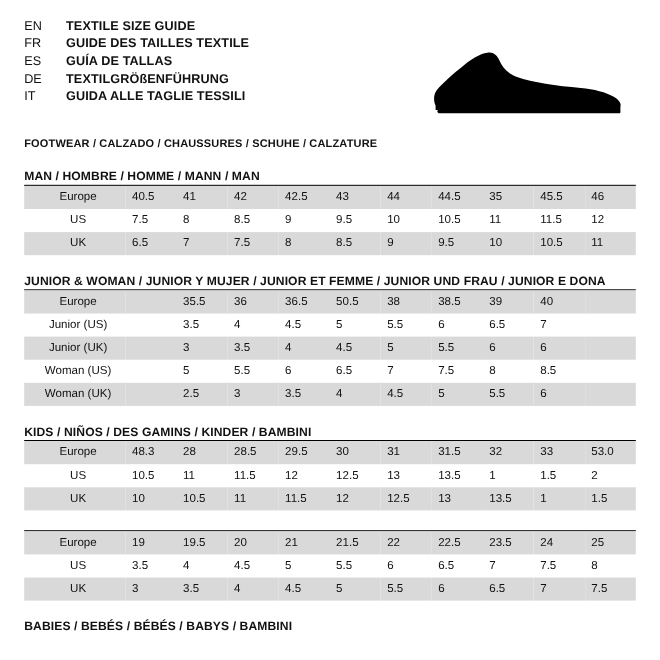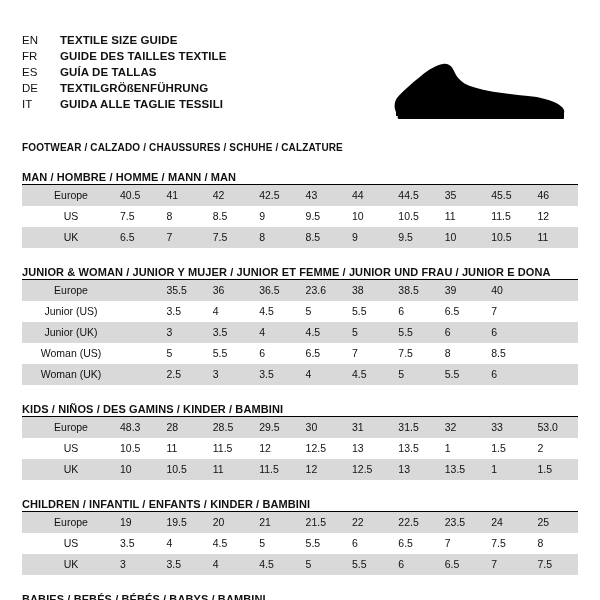--- a/index.html
+++ b/index.html
@@ -13,21 +13,20 @@
     font-family: "Liberation Sans", sans-serif;
     color: #111111;
     overflow: hidden;
   }
   .page {
     position: relative;
     width: 600px;
     height: 562px;
     box-sizing: border-box;
     padding: 16px 22px 0 22px;
-    margin-top: 16px;
   }
 
   
   .header {
     position: relative;
     height: 92px;
   }
   .lang-table {
     border-collapse: collapse;
   }
@@ -190,21 +189,21 @@
     <div class="section-title">JUNIOR &amp; WOMAN / JUNIOR Y MUJER / JUNIOR ET FEMME / JUNIOR UND FRAU / JUNIOR E DONA</div>
     <div class="rule"></div>
     <table class="sizes">
       <tbody>
           <tr class="shade">
         <td class="label">Europe</td>
         <td></td>
         <td>35.5</td>
         <td>36</td>
         <td>36.5</td>
-        <td>23.6</td>
+        <td>50.5</td>
         <td>38</td>
         <td>38.5</td>
         <td>39</td>
         <td>40</td>
         <td></td>
       </tr>
       <tr>
         <td class="label">Junior (US)</td>
         <td></td>
         <td>3.5</td>
@@ -302,21 +301,20 @@
         <td>13</td>
         <td>13.5</td>
         <td>1</td>
         <td>1.5</td>
       </tr>
     </tbody>
       </table>
   </div>
 
   <div class="section">
-    <div class="section-title">CHILDREN / INFANTIL / ENFANTS / KINDER / BAMBINI</div>
     <div class="rule"></div>
     <table class="sizes">
       <tbody>
           <tr class="shade">
         <td class="label">Europe</td>
         <td>19</td>
         <td>19.5</td>
         <td>20</td>
         <td>21</td>
         <td>21.5</td>

